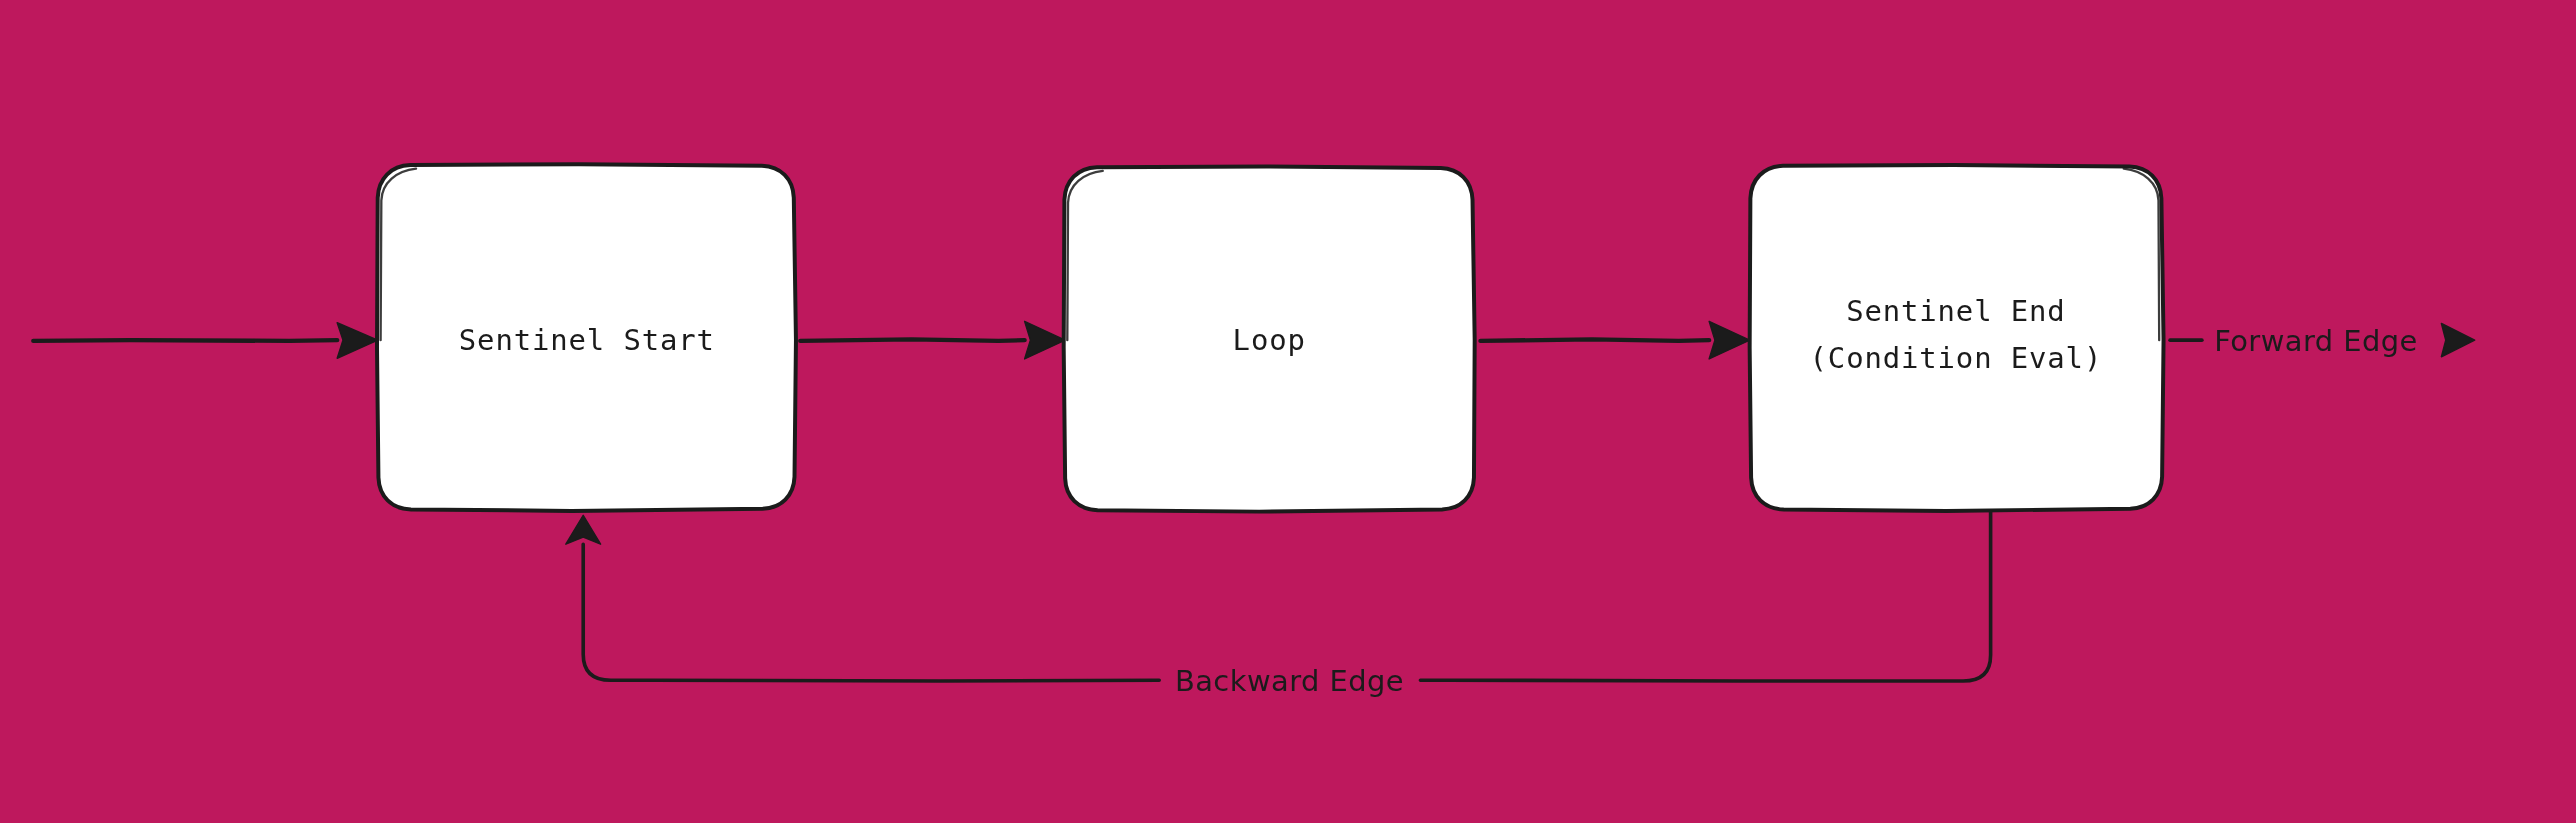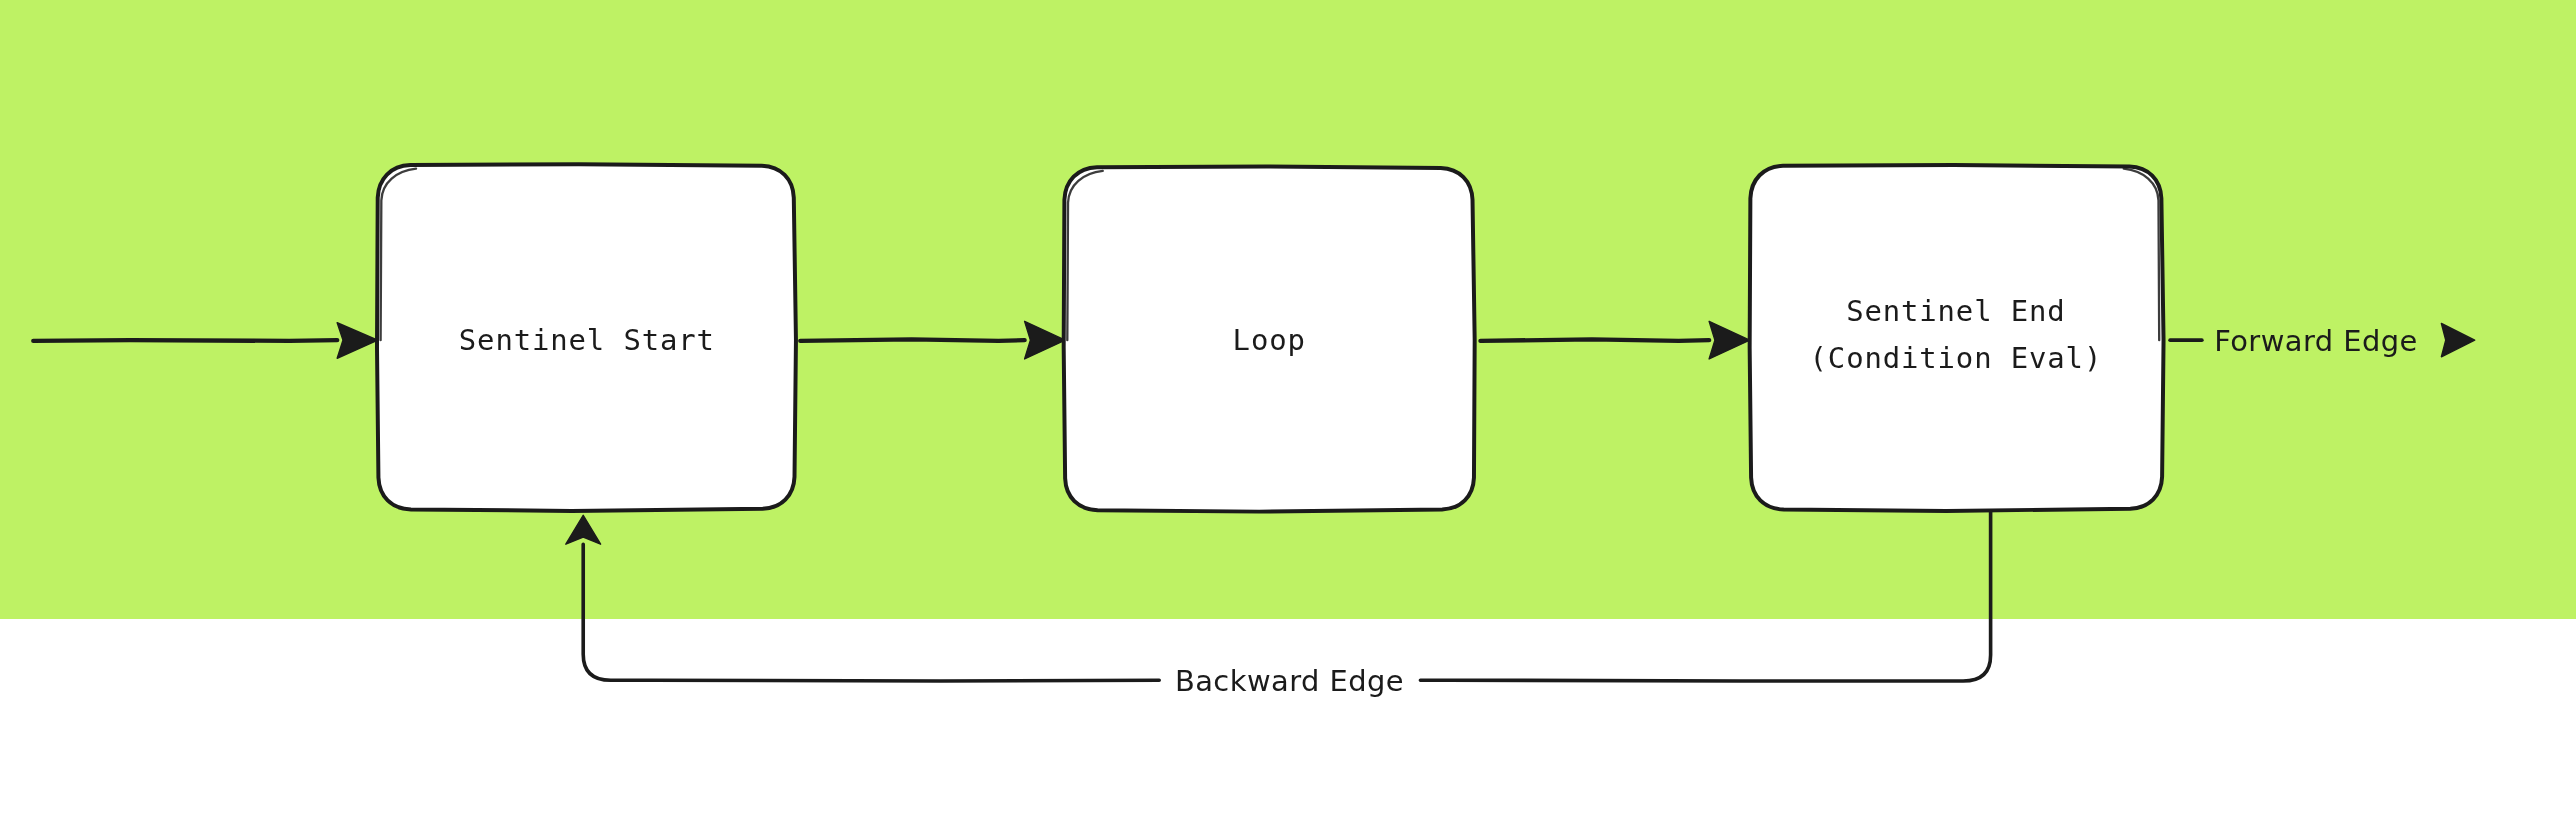--- a/index.html
+++ b/index.html
@@ -10,22 +10,22 @@
   }
   body {
     width: 2576px;
     height: 825px;
     overflow: hidden;
     font-family: "DejaVu Sans", sans-serif;
   }
   #diagram-root {
     position: relative;
     width: 2576px;
-    height: 619px;
-    background: #bef264;
+    height: 823px;
+    background: #be185d;
   }
   #diagram-svg {
     position: absolute;
     top: 0;
     left: 0;
     width: 2576px;
     height: 825px;
     display: block;
   }
   .node-label {

